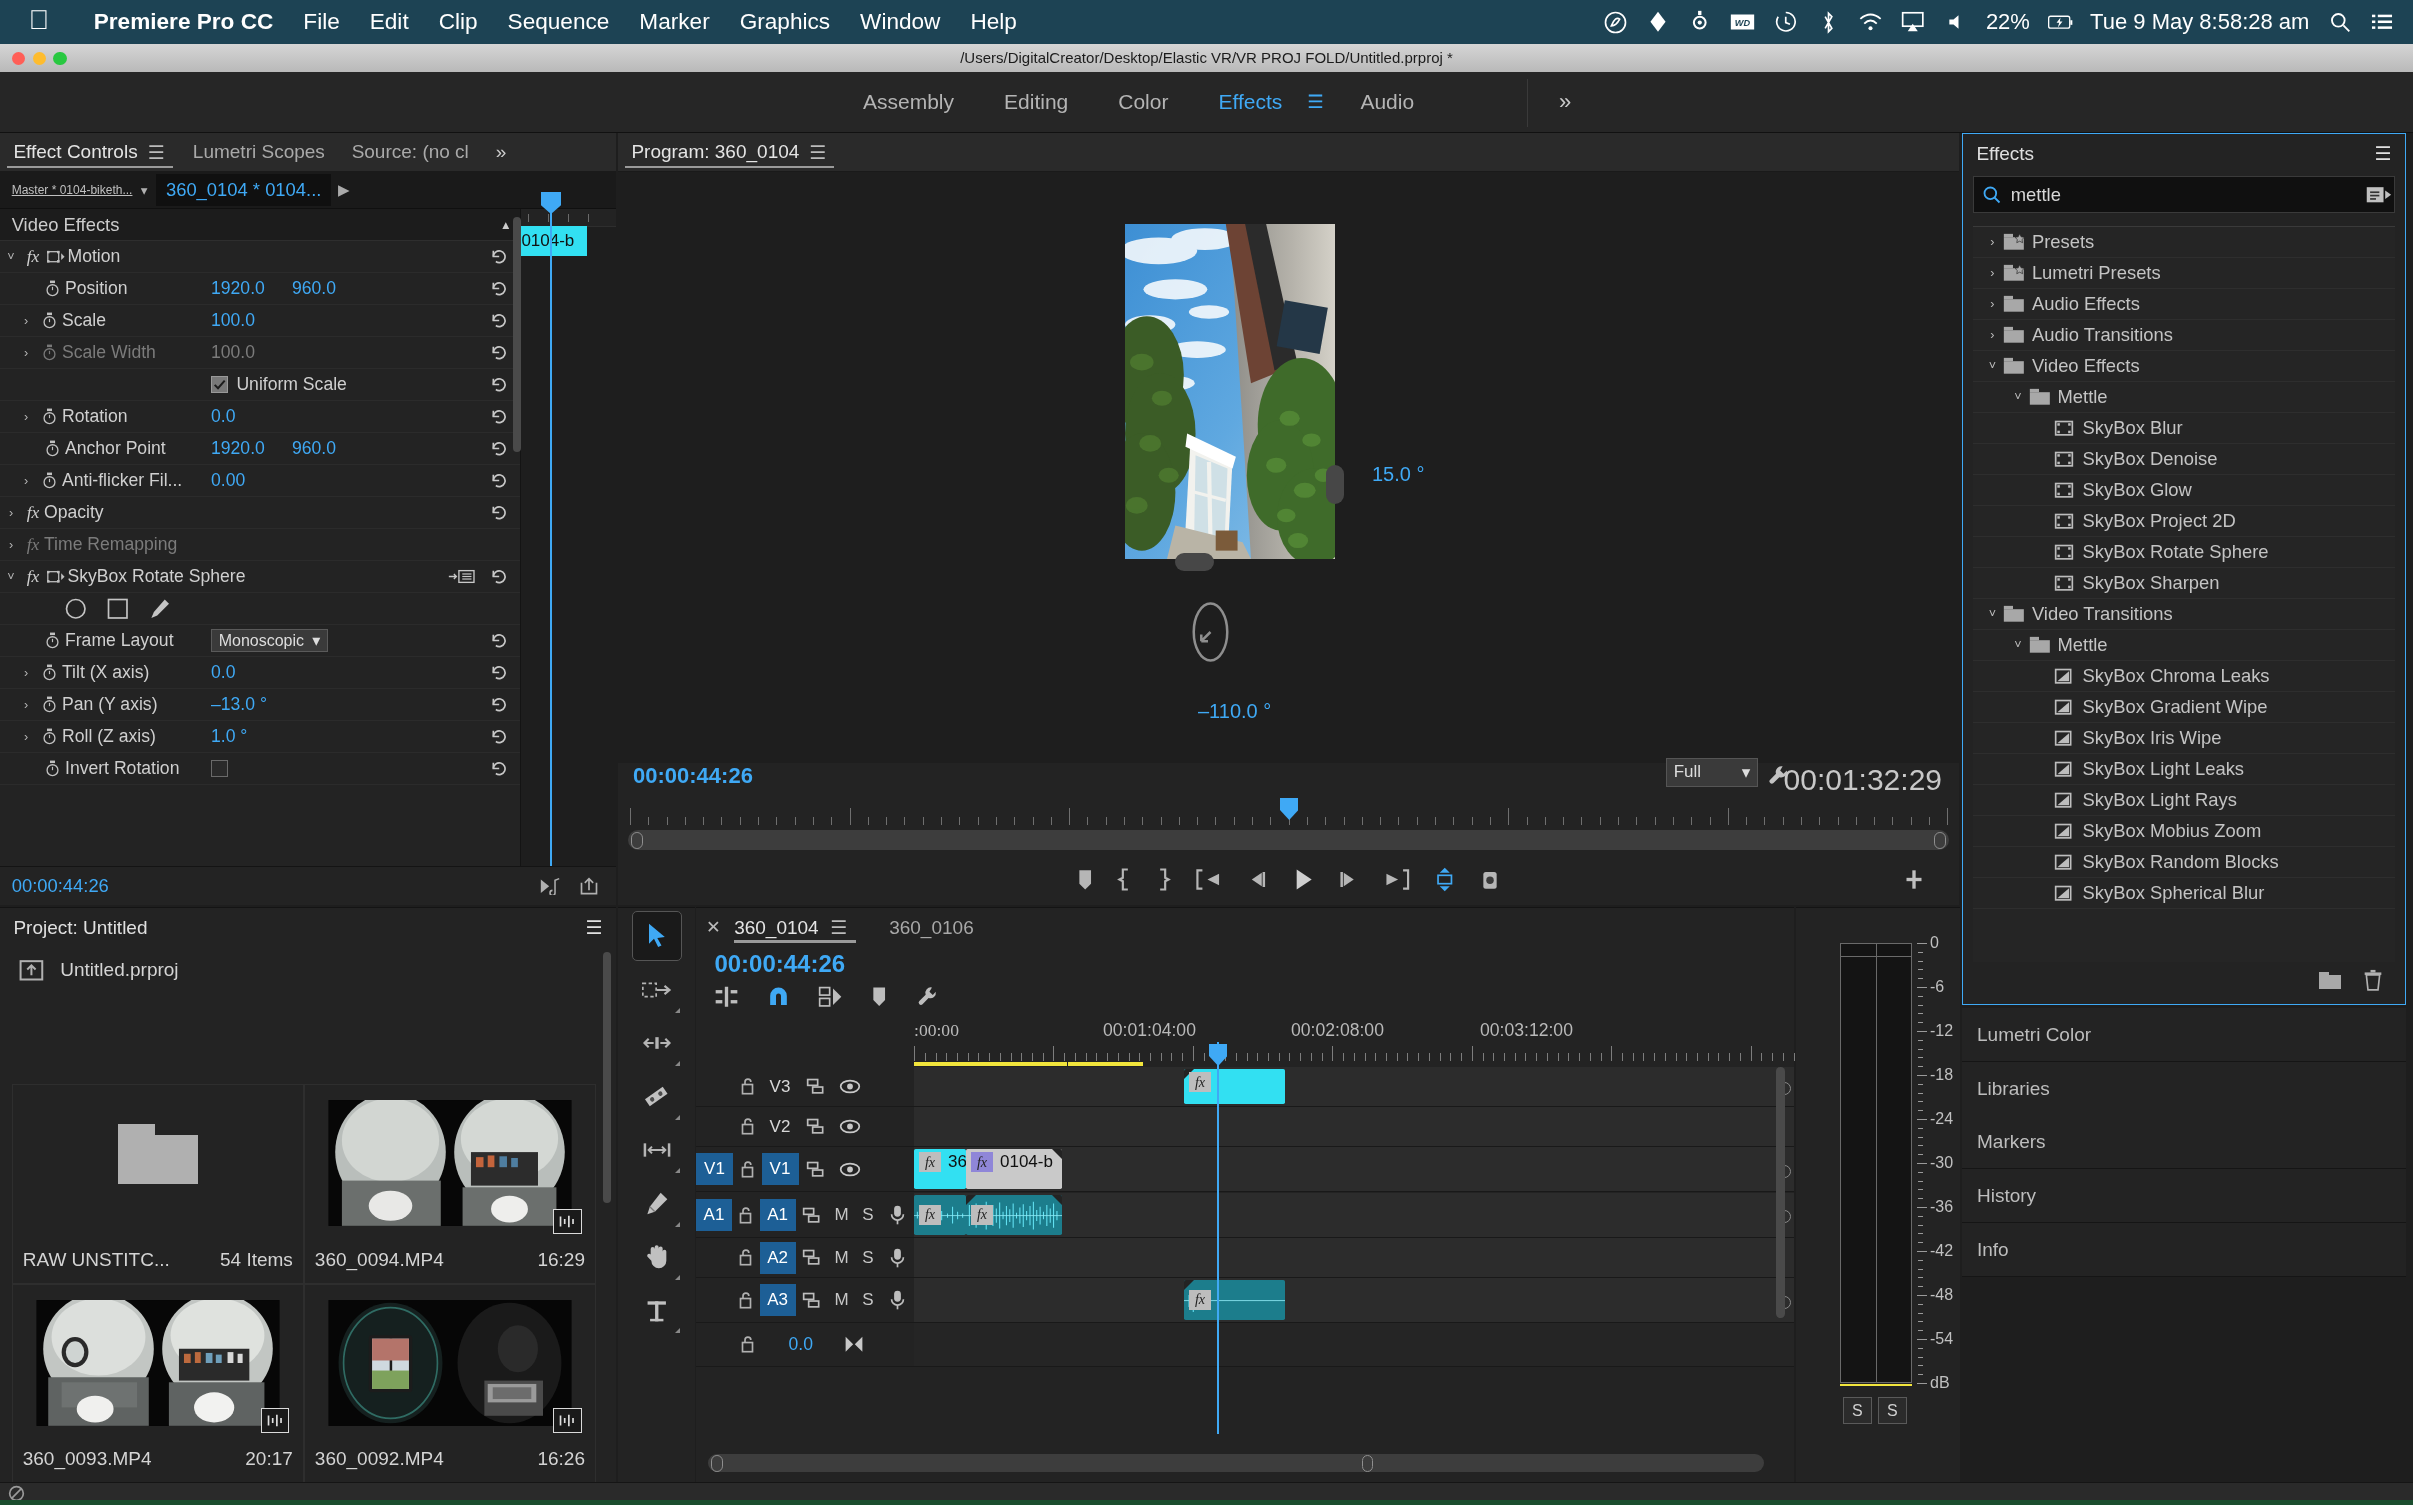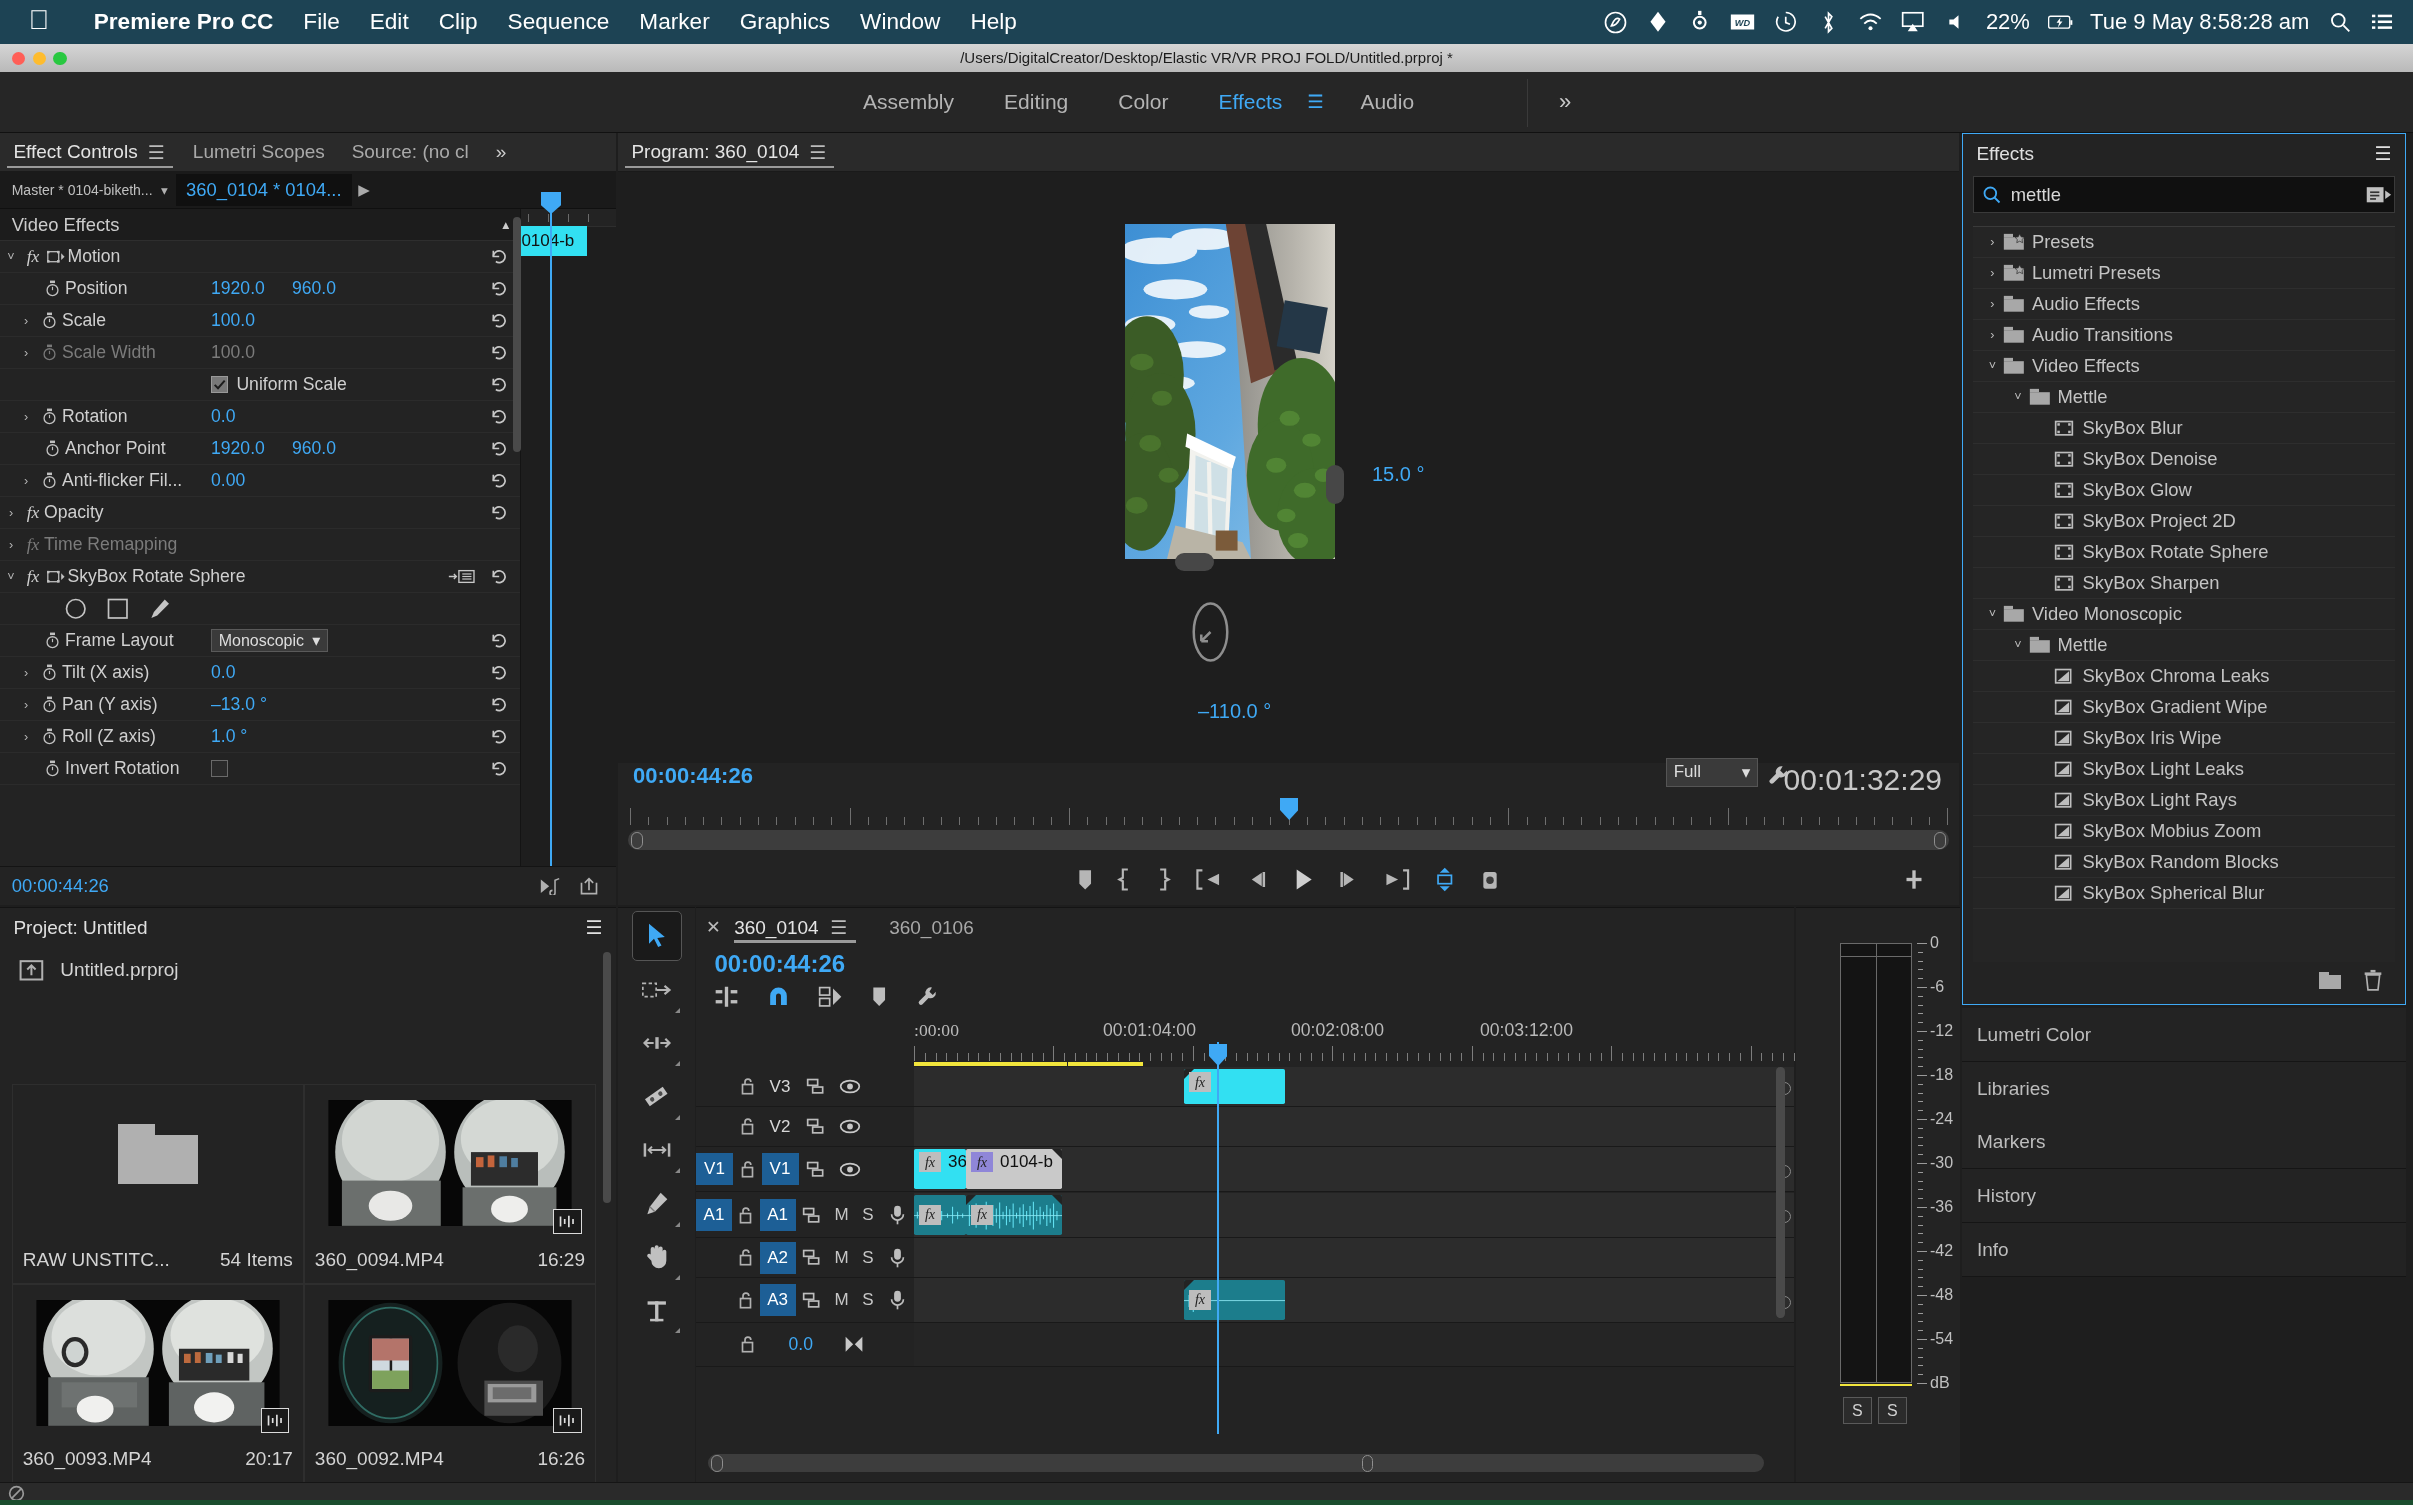--- a/index.html
+++ b/index.html
@@ -59,21 +59,21 @@
   }
   .ptab { font-size: 19px; color: #a9a9a9; padding: 0 13.4px; height: 39px; display: flex; align-items: center; position: relative; white-space: nowrap; }
   .ptab.active { color: #e4e4e4; }
   .ptab.active::after { content:''; position:absolute; left:6.7px; right:6.7px; bottom:3.4px; height:2.5px; background:#9a9a9a; }
   .hamb { display:inline-block; width:18.4px; }
 
   
   #effect-controls { left: 0; top: 133px; width: 616px; height: 772px; background: #232323; }
   .ec-body { position: absolute; left:0; top: 39px; right:0; bottom:0; background: #232323; }
   .ec-clipbar { height: 37px; background: #1a1a1a; display: flex; align-items: center; border-bottom: 0.8px solid #101010; }
-  .ec-clipbar .master { font-size: 14px; color: #c0c0c0; padding-left: 11.7px; white-space: nowrap; }
+  .ec-clipbar .master { font-size: 12px; color: #c0c0c0; padding-left: 11.7px; white-space: nowrap; text-decoration: underline; }
   .ec-clipbar .arrow { margin: 0 8.4px; color: #b0b0b0; font-size: 13.4px; }
   .ec-clipbar .seqclip { font-size: 18.4px; color: #3fa9f5; background:#101010; padding: 5px 10px; white-space: nowrap; }
   .ec-clipbar .playhead-tri { margin-left: 6.7px; color:#aaa; font-size:15px; }
   .ec-left { position:absolute; left:0; top:37px; width:520px; bottom:39px; overflow:hidden; }
   .ec-header { height: 32px; background: #1c1c1c; display:flex; align-items:center; padding-left: 11.7px; font-size: 18.4px; color:#ccc; border-bottom:0.8px solid #2e2e2e;}
   .ec-header .tri { margin-left: auto; margin-right: 8.4px; font-size: 11.7px; }
   .row { height: 32px; display: flex; align-items: center; border-bottom: 0.8px solid #2b2b2b; position: relative; font-size: 17.6px; color: #cfcfcf; }
   .row .disc { width: 22px; text-align:center; color:#b4b4b4; font-size:12.6px; }
   .row .fx { font-style: italic; font-family:"Liberation Serif", serif; font-size:17.6px; color:#d0d0d0; width:22px; text-align:center;}
   .row .stopwatch { width: 25px; display:flex; align-items:center; justify-content:center; }
@@ -1180,21 +1180,21 @@
         </div>
         <div class="efx-row">
           <span style="width:8.4px"></span>
           <span class="tw">˅</span>
           <span style="width:28.5px;display:flex;align-items:center">
             <svg width="25" height="18.4" viewBox="0 0 30 22">
               <rect x="1" y="5" width="24" height="15" fill="#a8a8a8"></rect>
               <rect x="1" y="1" width="11" height="4" fill="#a8a8a8"></rect>
             </svg>
           </span>
-          <span>Video Monoscopic</span>
+          <span>Video Transitions</span>
         </div>
         <div class="efx-row">
           <span style="width:34px"></span>
           <span class="tw">˅</span>
           <span style="width:28.5px;display:flex;align-items:center">
             <svg width="25" height="18.4" viewBox="0 0 30 22">
               <rect x="1" y="5" width="24" height="15" fill="#a8a8a8"></rect>
               <rect x="1" y="1" width="11" height="4" fill="#a8a8a8"></rect>
             </svg>
           </span>

